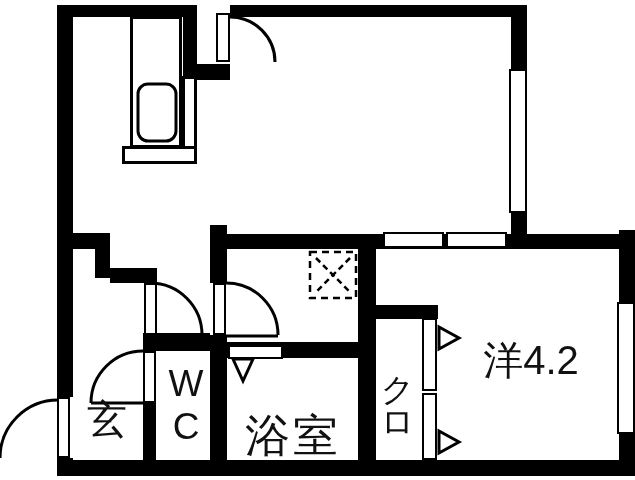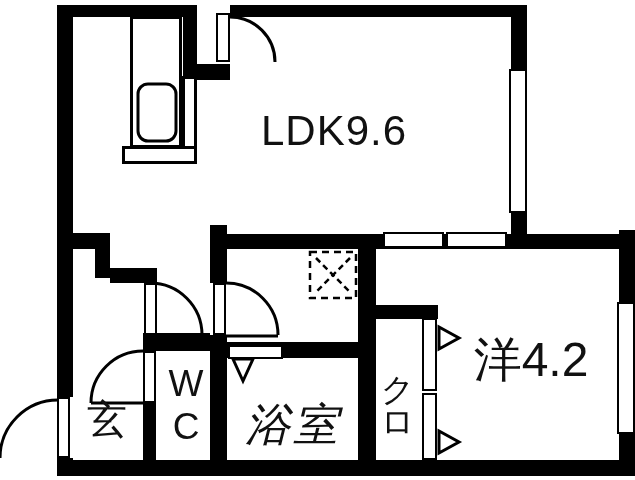--- a/index.html
+++ b/index.html
@@ -15,21 +15,21 @@
   .window{border-width:2px;}
   .panel{border-width:2px;}
   .leaf{border-width:2px;}
   svg.overlay{position:absolute;left:0;top:0;}
   .label{
     position:absolute;color:var(--ink,#111);white-space:nowrap;
     transform:translate(-50%,-50%);line-height:0.95;
   }
   .label.vert{writing-mode:vertical-rl;text-orientation:upright;letter-spacing:2px;}
   .lbl-ldk{font-size:42px;letter-spacing:1px;}
-  .lbl-yo{font-size:48px;}
+  .lbl-yo{font-size:40px;}
   .lbl-ut{font-size:42px;letter-spacing:2px;}
   .lbl-bath{font-size:45px;letter-spacing:3px;}
   .lbl-gen{font-size:40px;}
   .lbl-wc{font-size:37px;}
   .lbl-clo{font-size:33px;}
 </style>
 </head>
 <body>
 
 <div id="plan" style="--wall: #000000; --floor: #ffffff; --ink: #111111;">
@@ -88,20 +88,19 @@
 
     <rect x="310" y="252" width="46" height="46" fill="none" stroke="#000" stroke-width="2.5" stroke-dasharray="7 5"></rect>
     <line x1="316" y1="258" x2="350" y2="292" stroke="#000" stroke-width="2.5" stroke-dasharray="6 4"></line>
     <line x1="350" y1="258" x2="316" y2="292" stroke="#000" stroke-width="2.5" stroke-dasharray="6 4"></line>
 
     <polygon points="233,359 253,359 243,381" fill="#fff" stroke="#000" stroke-width="3"></polygon>
     <polygon points="439,327 439,349 459,338" fill="#fff" stroke="#000" stroke-width="3"></polygon>
     <polygon points="439,431 439,453 459,442" fill="#fff" stroke="#000" stroke-width="3"></polygon>
   </svg>
 
-  <div class="label lbl-ldk" style="left:334px;top:131px;">LDK9.6</div>
   <div class="label lbl-yo" style="left:531px;top:360px;">洋4.2</div>
-  <div class="label lbl-bath" style="left:293px;top:425px;font-style:italic;">浴室</div>
+  <div class="label lbl-bath" style="left:293px;top:436px;">浴室</div>
   <div class="label lbl-gen" style="left:107px;top:419px;">玄</div>
   <div class="label lbl-wc vert" style="left:186px;top:406px;">WC</div>
   <div class="label lbl-clo vert" style="left:398px;top:391px;">クロ</div>
 
 </div>
 
 </body></html>

